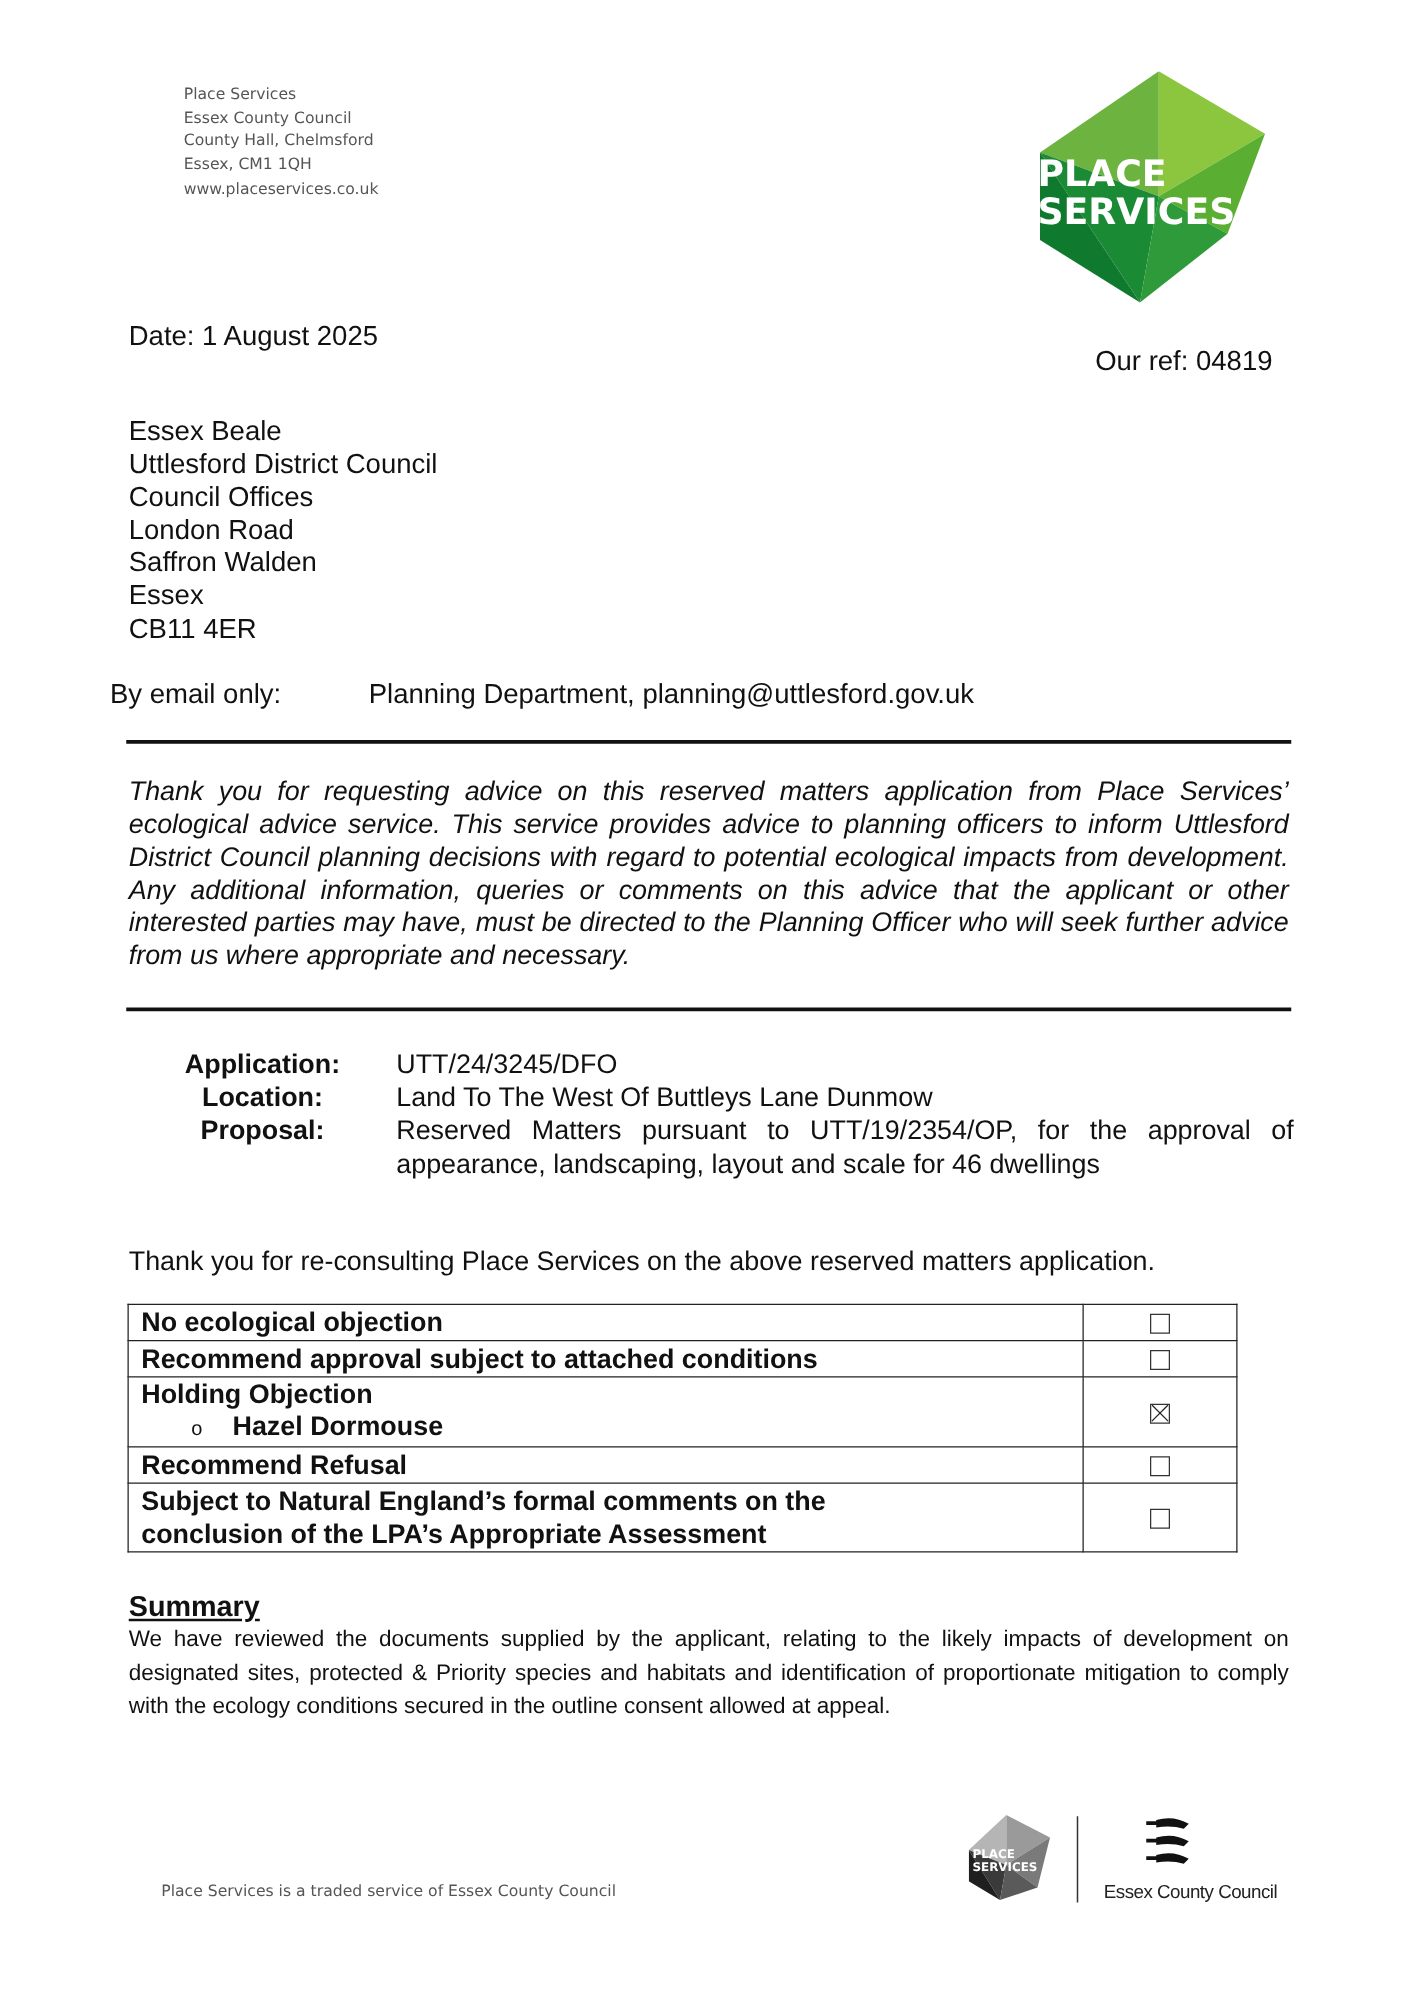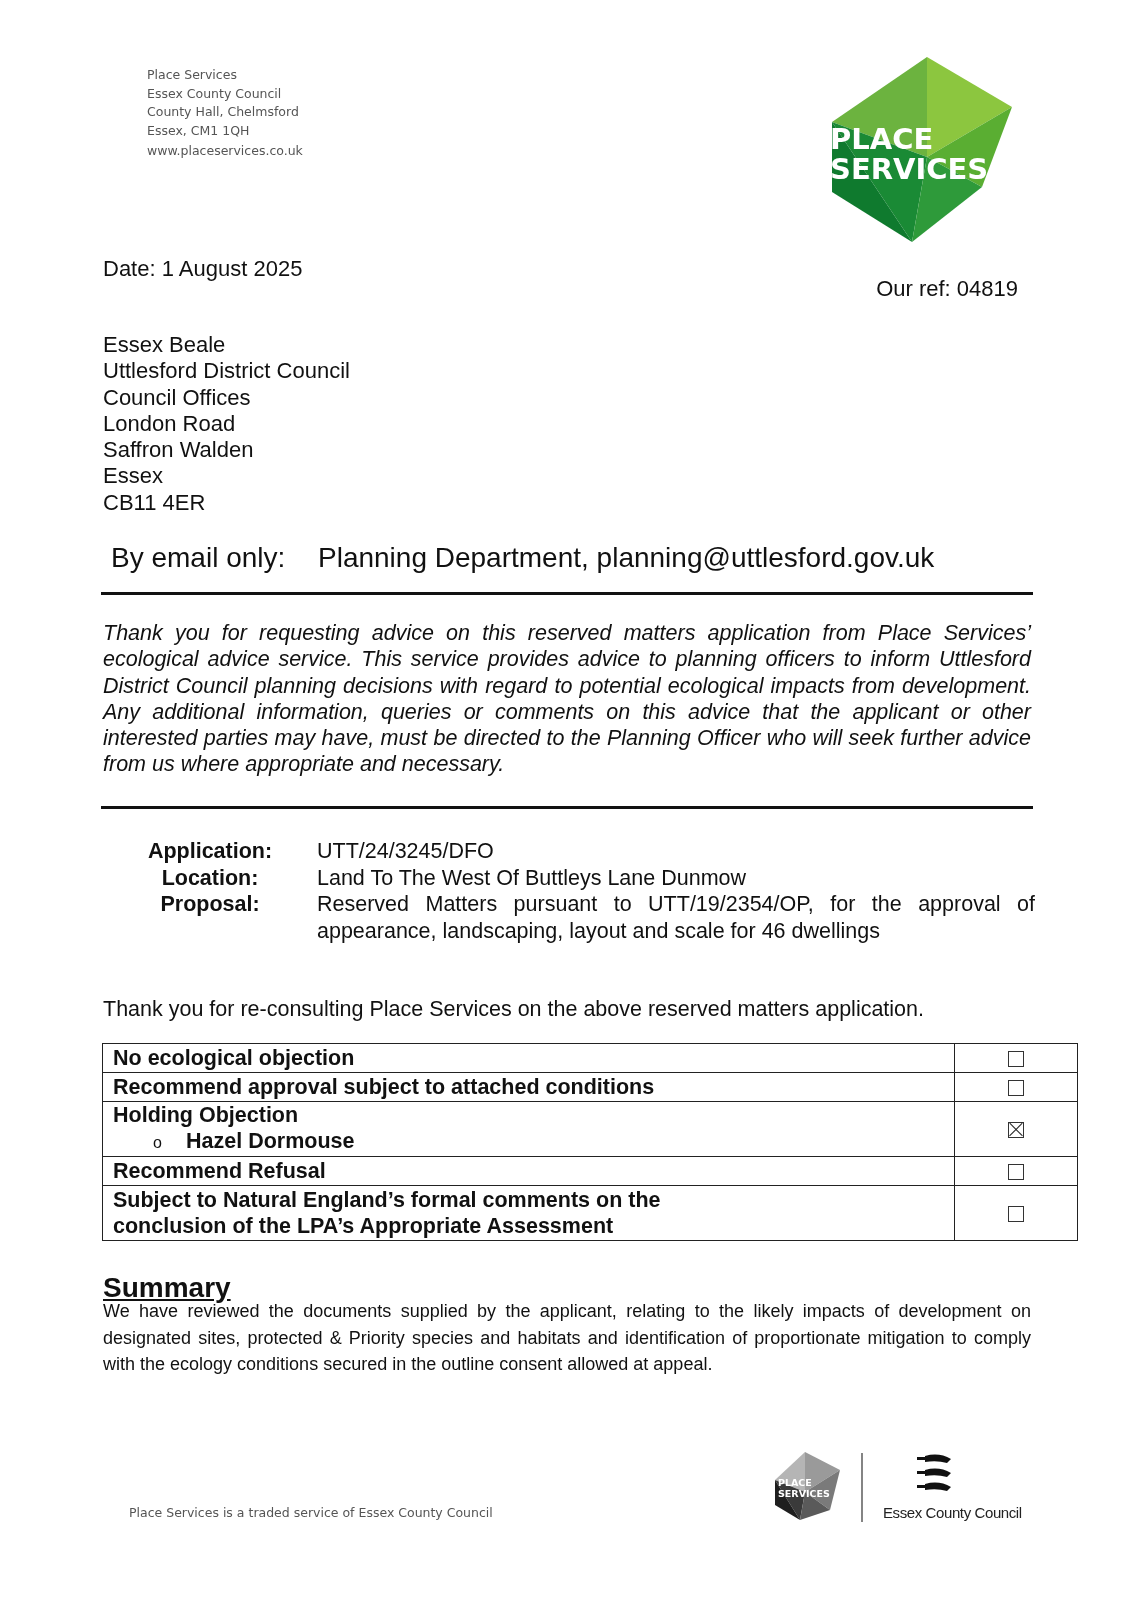--- a/index.html
+++ b/index.html
@@ -11,50 +11,50 @@
               color: #555; line-height: 18.5px; margin-left: 44px; }
     .sender .web { margin-top: 2px; }
 
     .logo { left: 832px; top: 57px; width: 200px; height: 190px; }
 
     .date { left: 103px; top: 256px; font-size: 22px; }
     .ref  { right: 112px; top: 256px; font-size: 22px; margin-top: 20px; }
 
     .addressee { left: 103px; top: 332px; font-size: 22px; line-height: 26.3px; }
 
-    .email-row { left: 111px; top: 542px; font-size: 28px; display: flex; }
+    .email-row { left: 88px; top: 542px; font-size: 22px; display: flex; }
     .email-row .lbl { width: 207px; }
 
     .rule { left: 101px; width: 932px; height: 3px; background: #111; }
     .rule1 { top: 592px; }
     .rule2 { top: 806px; }
 
     .intro { left: 103px; top: 620px; width: 928px; font-size: 21.5px; line-height: 26.3px;
              font-style: italic; text-align: justify; }
 
     .app-block { left: 103px; top: 838px; width: 932px; font-size: 21.5px; line-height: 26.5px; }
     .app-row { display: flex; }
     .app-row .k { width: 214px; font-weight: bold; flex: none; text-align: center; }
     .app-row .v { flex: 1; text-align: justify; }
 
     .thanks { left: 103px; top: 997px; font-size: 21.5px; }
 
-    table.outcome { position: absolute; left: 102px; top: 1043px; width: 976px; border-collapse: collapse;
+    table.outcome { position: absolute; left: 102px; top: 1043px; width: 888px; border-collapse: collapse;
                     font-size: 21.5px; font-weight: bold; border-radius: 13px; }
     table.outcome td { border: 1.5px solid #222; padding: 0 10px; line-height: 26px; vertical-align: middle; }
     table.outcome td.chk { width: 122px; text-align: center; padding: 0; }
     .box { display: inline-block; width: 14px; height: 14px; border: 1.3px solid #333; position: relative; top: 2px; }
     .box.checked::before, .box.checked::after { content: ""; position: absolute; left: -2px; top: 6px;
         width: 18px; height: 1.3px; background: #222; }
     .box.checked::before { transform: rotate(45deg); }
     .box.checked::after { transform: rotate(-45deg); }
     .sub-bullet { padding-left: 40px; display: flex; align-items: baseline; }
     .sub-bullet .b { font-weight: normal; font-size: 16px; width: 33px; }
 
-    .summary-head { left: 103px; top: 1272px; font-size: 28px; font-weight: bold; text-decoration: underline; }
+    .summary-head { left: 103px; top: 1272px; font-size: 23px; font-weight: bold; text-decoration: underline; }
     .summary { left: 103px; top: 1298px; width: 928px; font-size: 18px; line-height: 26.5px; text-align: justify; }
 
     .footer-text { left: 113px; top: 1505px; font-family: "DejaVu Sans", sans-serif; font-size: 12.5px; color: #555; margin-left: 16px; }
     .footer-logos { left: 775px; top: 1450px; width: 250px; height: 90px; }
   </style>
 </head>
 <body>
 
 <div class="abs sender">
   <div>Place Services</div>

